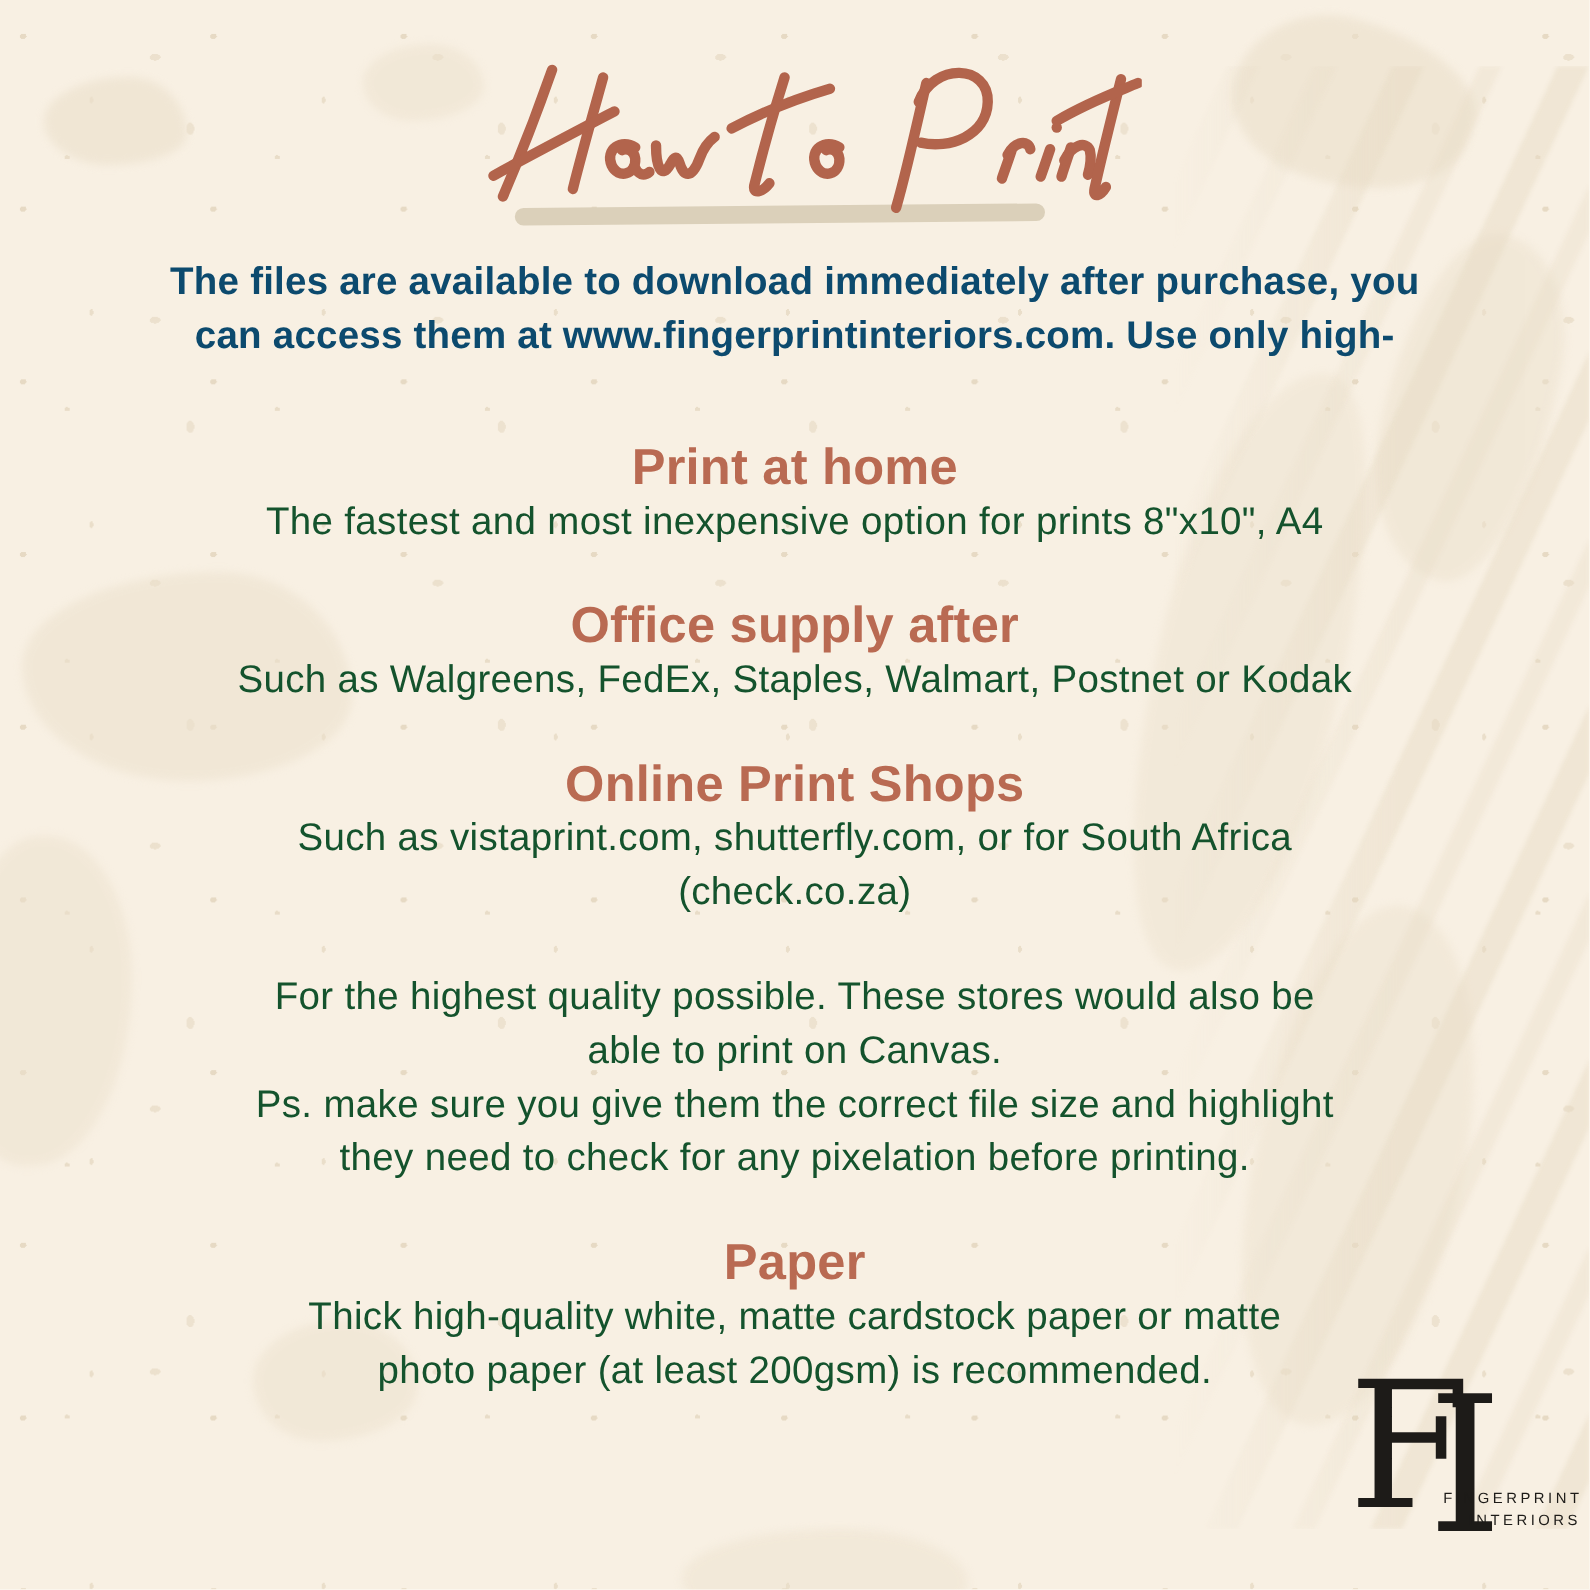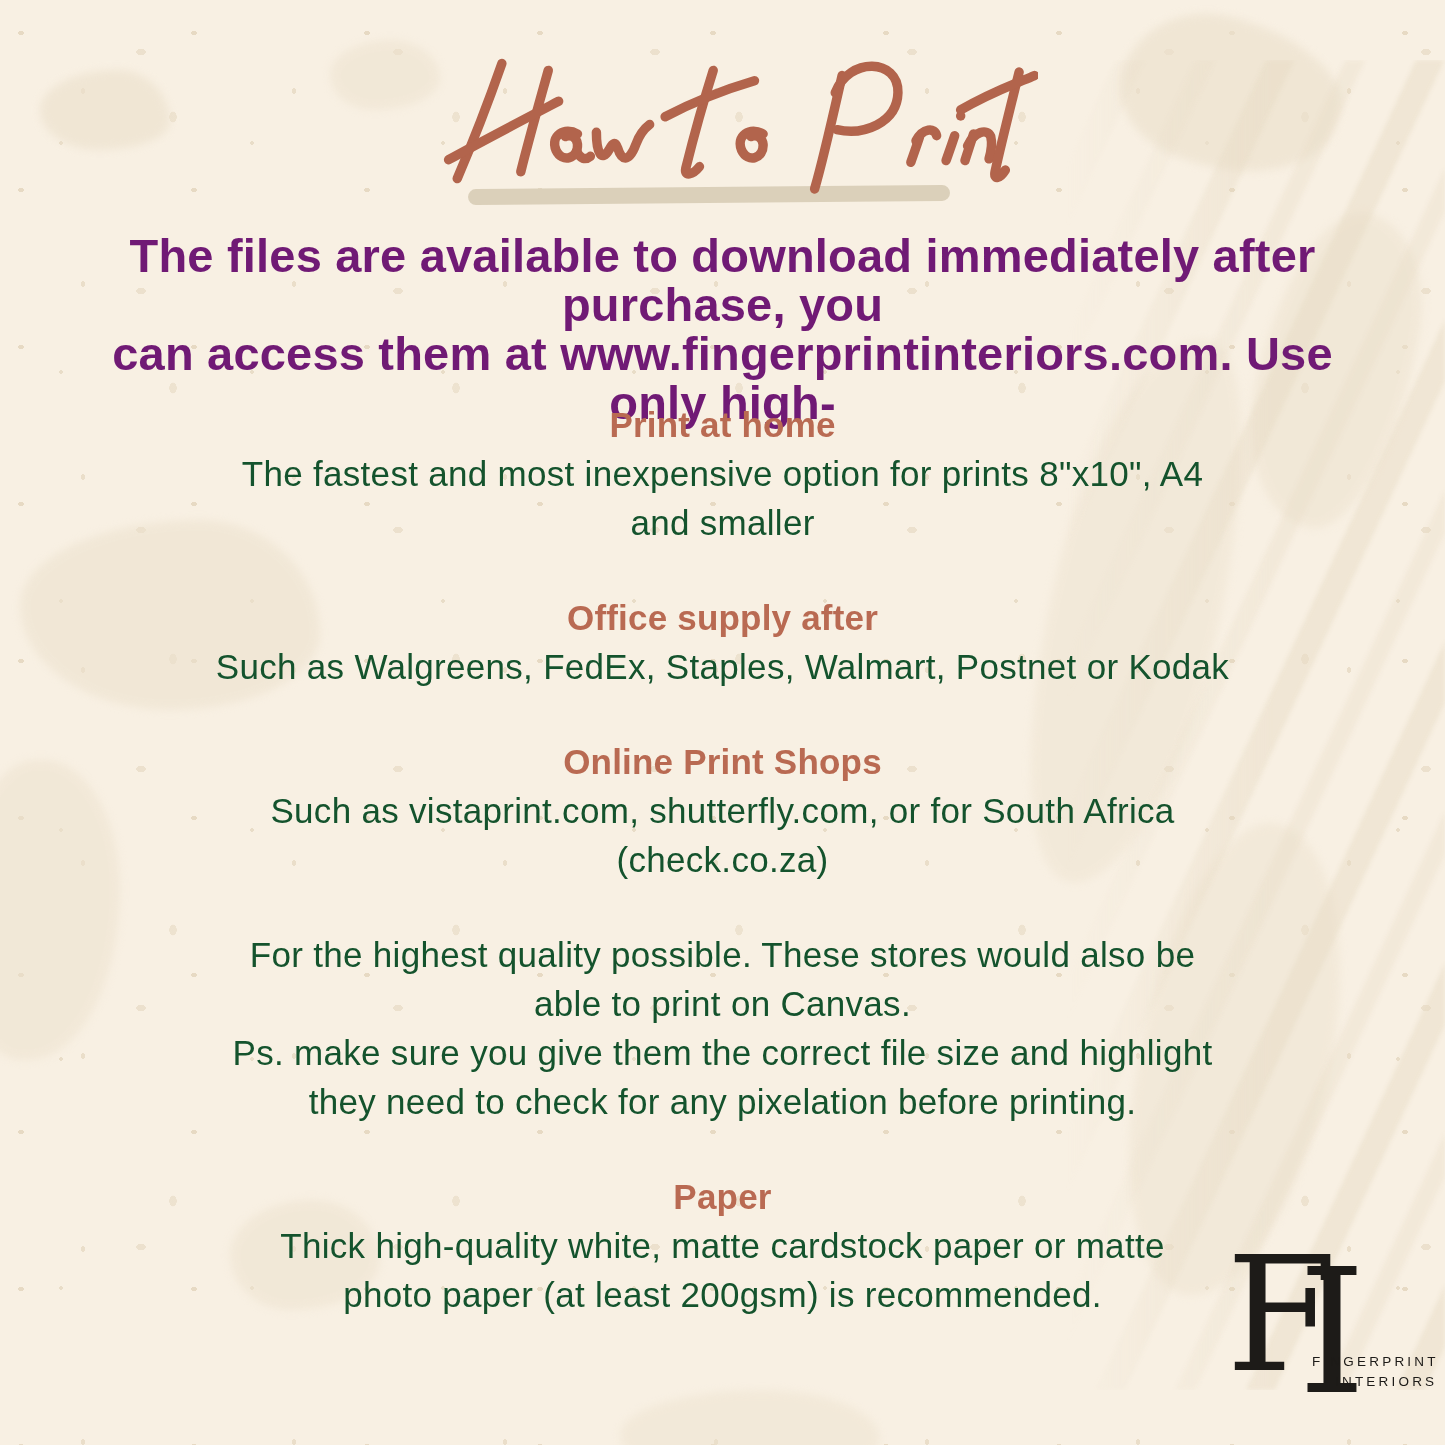--- a/index.html
+++ b/index.html
@@ -47,31 +47,31 @@
   .title-underline{
     position:absolute;left:468px;top:187px;width:482px;height:16px;
     background:#dbd0ba;border-radius:8px;transform:rotate(-.5deg);
   }
   .title-svg{position:absolute;left:428px;top:48px;width:610px;height:159px;}
   .sr{position:absolute;width:1px;height:1px;overflow:hidden;clip-path:inset(50%);}
   
   .intro{
     position:absolute;top:231px;left:50%;transform:translateX(-50%);
     width:1310px;text-align:center;
-    color:#701a75;font-size:47px;line-height:49px;font-weight:600;letter-spacing:.2px;
+    color:#0c4a6e;font-size:35px;line-height:49px;font-weight:600;letter-spacing:.2px;
   }
   .intro .em{
     font-style:italic;font-weight:700;
     text-decoration:underline;text-decoration-thickness:3px;text-underline-offset:7px;
   }
   
   .sections{position:absolute;top:400px;left:0;width:1445px;text-align:center;}
   .section{margin:0 0 46px 0;}
   .section-heading{
-    margin:0;color:#b96a52;font-size:35px;line-height:49px;font-weight:700;letter-spacing:.2px;
+    margin:0;color:#b96a52;font-size:46px;line-height:49px;font-weight:700;letter-spacing:.2px;
   }
   .section-line{
     color:#14532d;font-size:35px;line-height:49px;font-weight:400;letter-spacing:.3px;
   }
   
   .logo{position:absolute;left:1222px;top:1240px;width:222px;height:180px;}
 </style>
 </head>
 <body>
 
@@ -119,21 +119,20 @@
 
   <div class="intro">
     <div>The files are available to download immediately after purchase, you</div>
     <div>can access them at www.fingerprintinteriors.com. Use only high-</div>
   </div>
 
   <div class="sections">
       <section class="section">
         <h3 class="section-heading">Print at home</h3>
         <div class="section-line">The fastest and most inexpensive option for prints 8"x10", A4</div>
-        <div class="section-line">and smaller</div>
       </section>
       <section class="section">
         <h3 class="section-heading">Office supply after</h3>
         <div class="section-line">Such as Walgreens, FedEx, Staples, Walmart, Postnet or Kodak</div>
       </section>
       <section class="section">
         <h3 class="section-heading">Online Print Shops</h3>
         <div class="section-line">Such as vistaprint.com, shutterfly.com, or for South Africa</div>
         <div class="section-line">(check.co.za)</div>
       </section>

